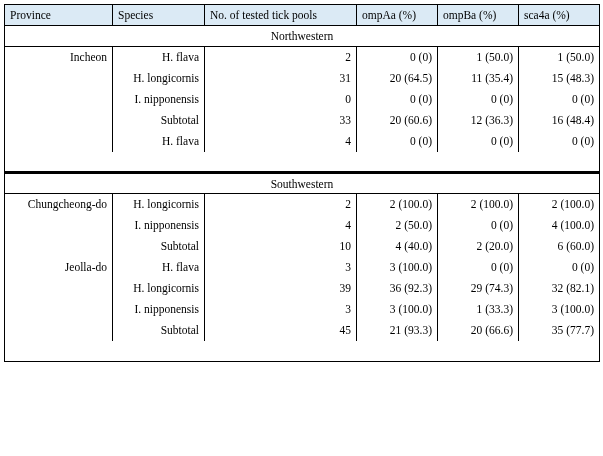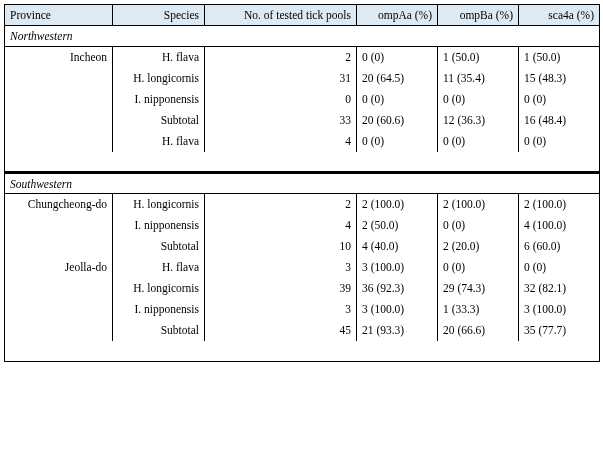--- a/index.html
+++ b/index.html
@@ -38,40 +38,39 @@
     font-weight: normal;
     height: 21px;
     box-sizing: border-box;
     white-space: nowrap;
     overflow: hidden;
   }
   thead th {
     background: #dbeaf5;
     font-weight: bold;
     border-bottom: 1px solid #000;
-    text-align: right;
+    text-align: left;
     font-size: 11.5px;
   }
   thead th.left-al { text-align: left; }
   .col-prov  { width: 108px; }
   .col-spec  { width: 92px; }
   .col-pools { width: 152px; }
   .col-num   { width: 81px; }
 
   td.num { text-align: right; }
   td.left { text-align: right; font-family: Liberation Serif, serif; }
-  td.center { text-align: left; margin-left: 36px; }
+  td.center { text-align: right; margin-left: 36px; }
 
   tr.group-row td {
     border-top: 1px solid #000;
     border-bottom: 1px solid #000;
   }
   tr.group-row td.group-label {
-    text-align: left;
-    font-style: italic;
+    text-align: center;
   }
   tr.thick-top td {
     border-top: 3px solid #000;
     margin-left: 28px;
   }
   tr.total-row td {
     border-top: 3px solid #000;
   }
   .spacer-row td {
     height: 4px;

